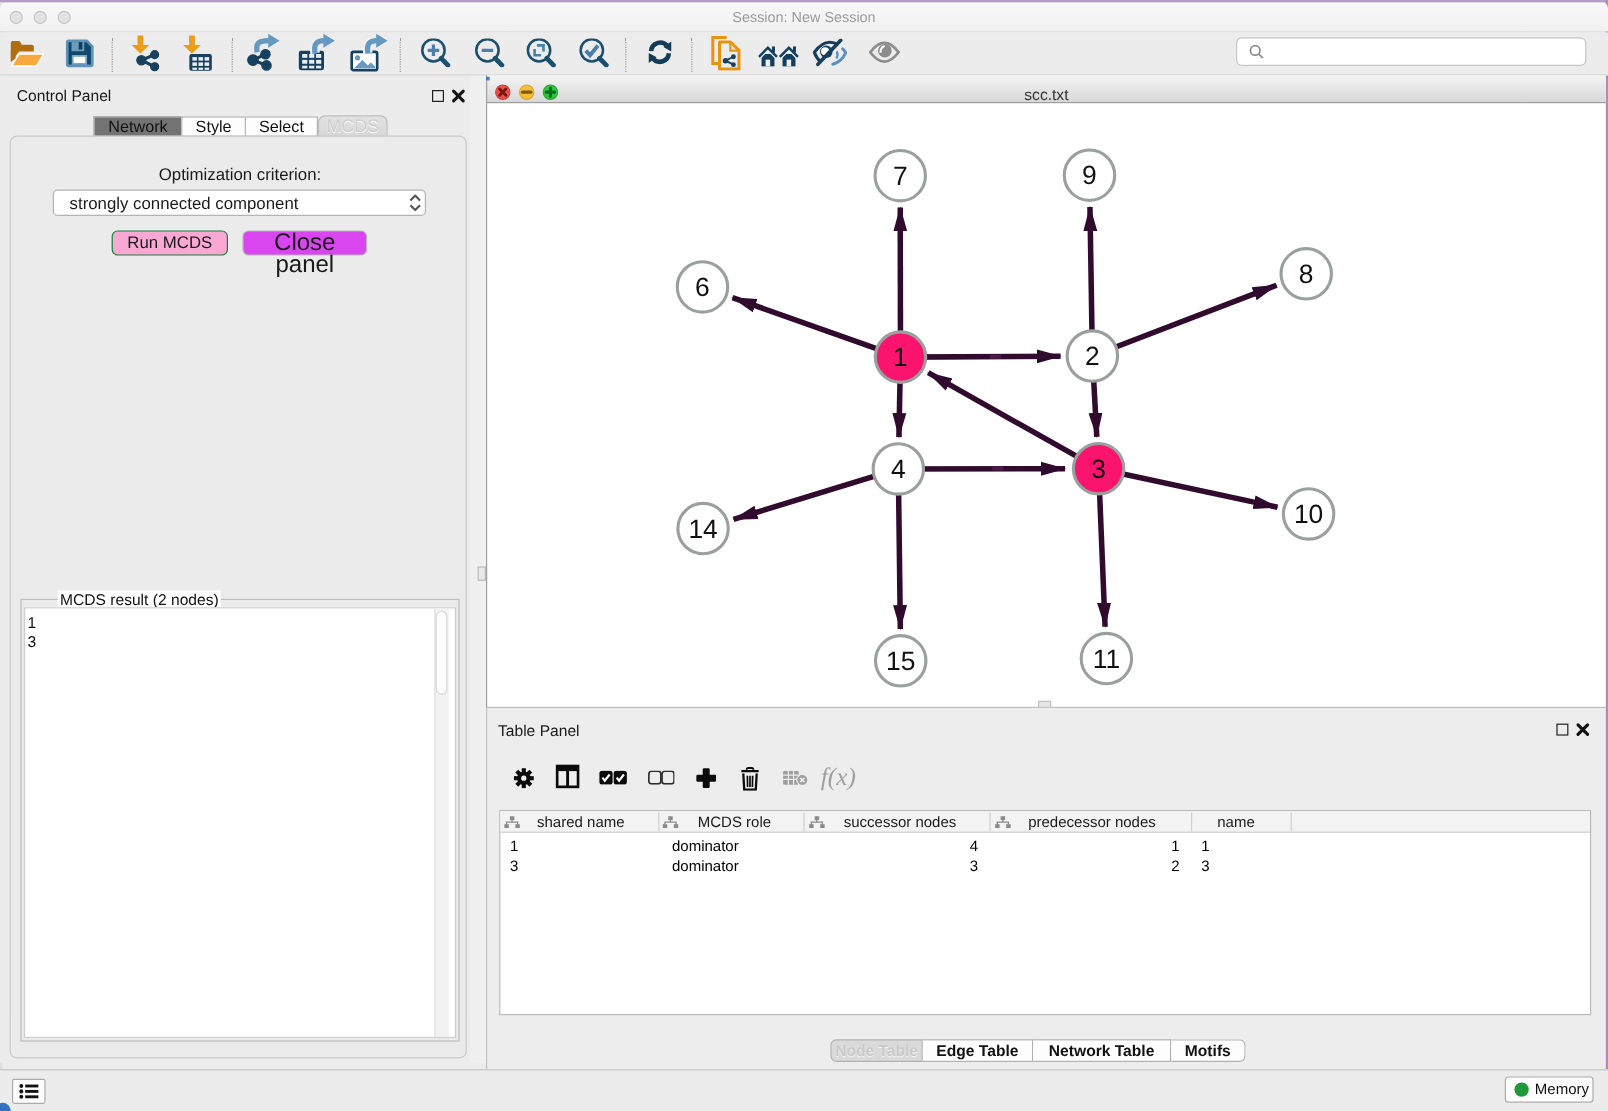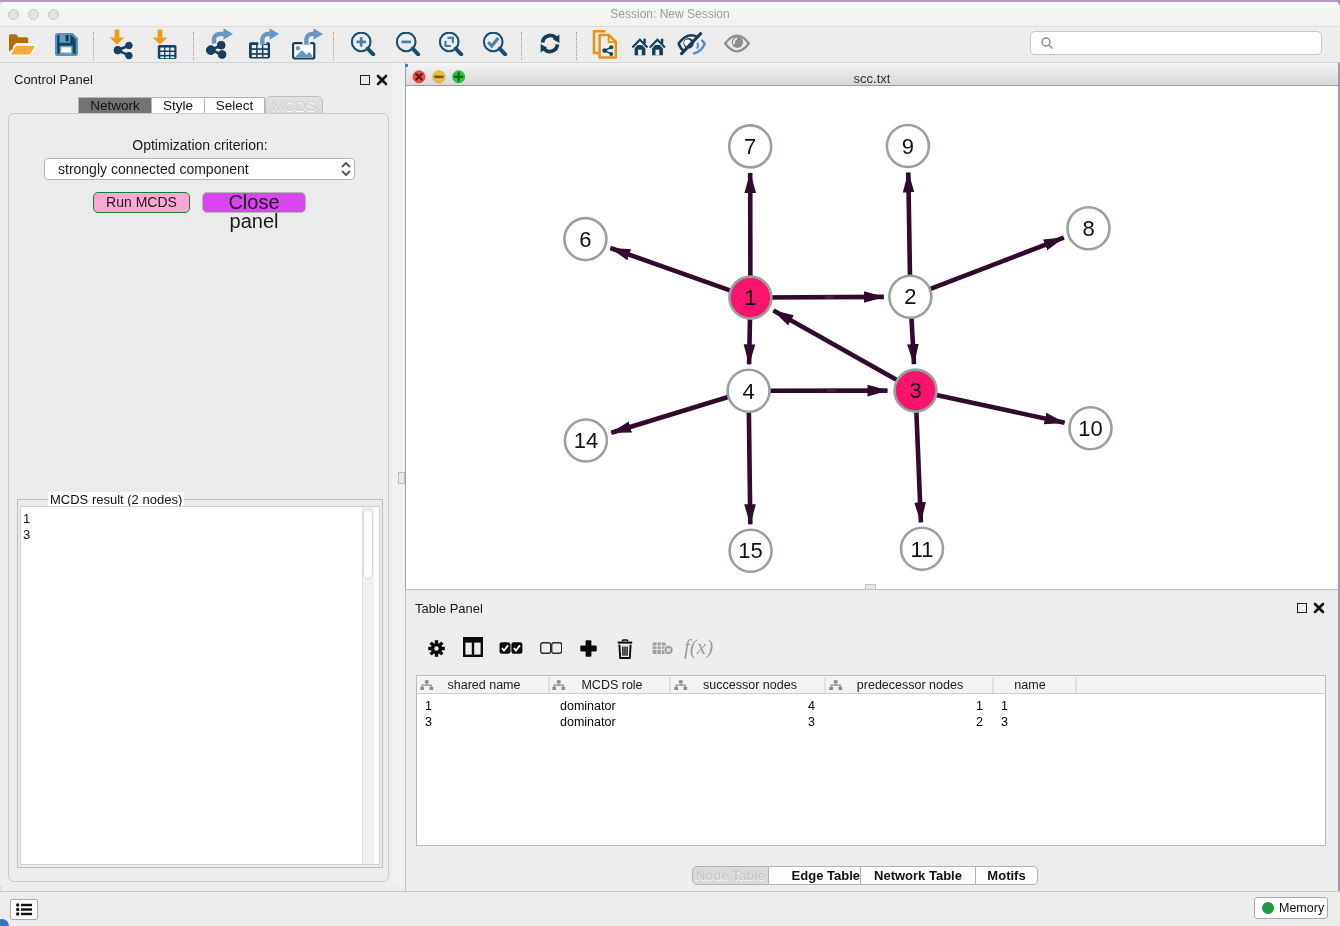--- a/index.html
+++ b/index.html
@@ -436,21 +436,21 @@
     <text x="8" y="31.5">3</text>
     <text x="143" y="31.5">dominator</text>
     <text x="398" y="31.5" text-anchor="end">3</text>
     <text x="566" y="31.5" text-anchor="end">2</text>
     <text x="584" y="31.5">3</text>
   </g>
 </svg>
 
 <div class="abs" id="bottomtabs" style="left:692px;top:866px;height:19px;display:flex;">
   <div style="width:77px;background:#dadada;border:1px solid #b2b2b2;border-radius:5px 0 0 5px;font-size:13px;font-weight:bold;color:#c9c9c9;text-shadow:0 1px 0 #f5f5f5;text-align:center;line-height:18px;">Node Table</div>
-  <div style="width:92px;background:#fdfdfd;border:1px solid #b2b2b2;border-left:none;font-size:13px;font-weight:bold;color:#111;text-align:right;line-height:18px;">Edge Table</div>
+  <div style="width:92px;background:#fdfdfd;border:1px solid #b2b2b2;border-left:none;font-size:13px;font-weight:bold;color:#111;text-align:center;line-height:18px;">Edge Table</div>
   <div style="width:115px;background:#fdfdfd;border:1px solid #b2b2b2;border-left:none;font-size:13px;font-weight:bold;color:#111;text-align:center;line-height:18px;">Network Table</div>
   <div style="width:62px;background:#fdfdfd;border:1px solid #b2b2b2;border-left:none;border-radius:0 5px 5px 0;font-size:13px;font-weight:bold;color:#111;text-align:center;line-height:18px;">Motifs</div>
 </div>
 
 <div class="abs" style="left:0;top:891px;width:1340px;height:35px;background:#ececec;border-top:1px solid #c6c6c6;"></div>
 <div class="abs" style="left:10px;top:899px;width:28px;height:21px;background:#fdfdfd;border:1px solid #ababab;border-radius:2px;"></div>
 <svg class="abs" style="left:16px;top:903px;" width="17" height="13" viewBox="0 0 17 13">
   <circle cx="1.7" cy="2" r="1.7" fill="#111"></circle>
     <rect x="5" y="0.8" width="11" height="2.4" fill="#111"></rect>
   <circle cx="1.7" cy="6.5" r="1.7" fill="#111"></circle>

